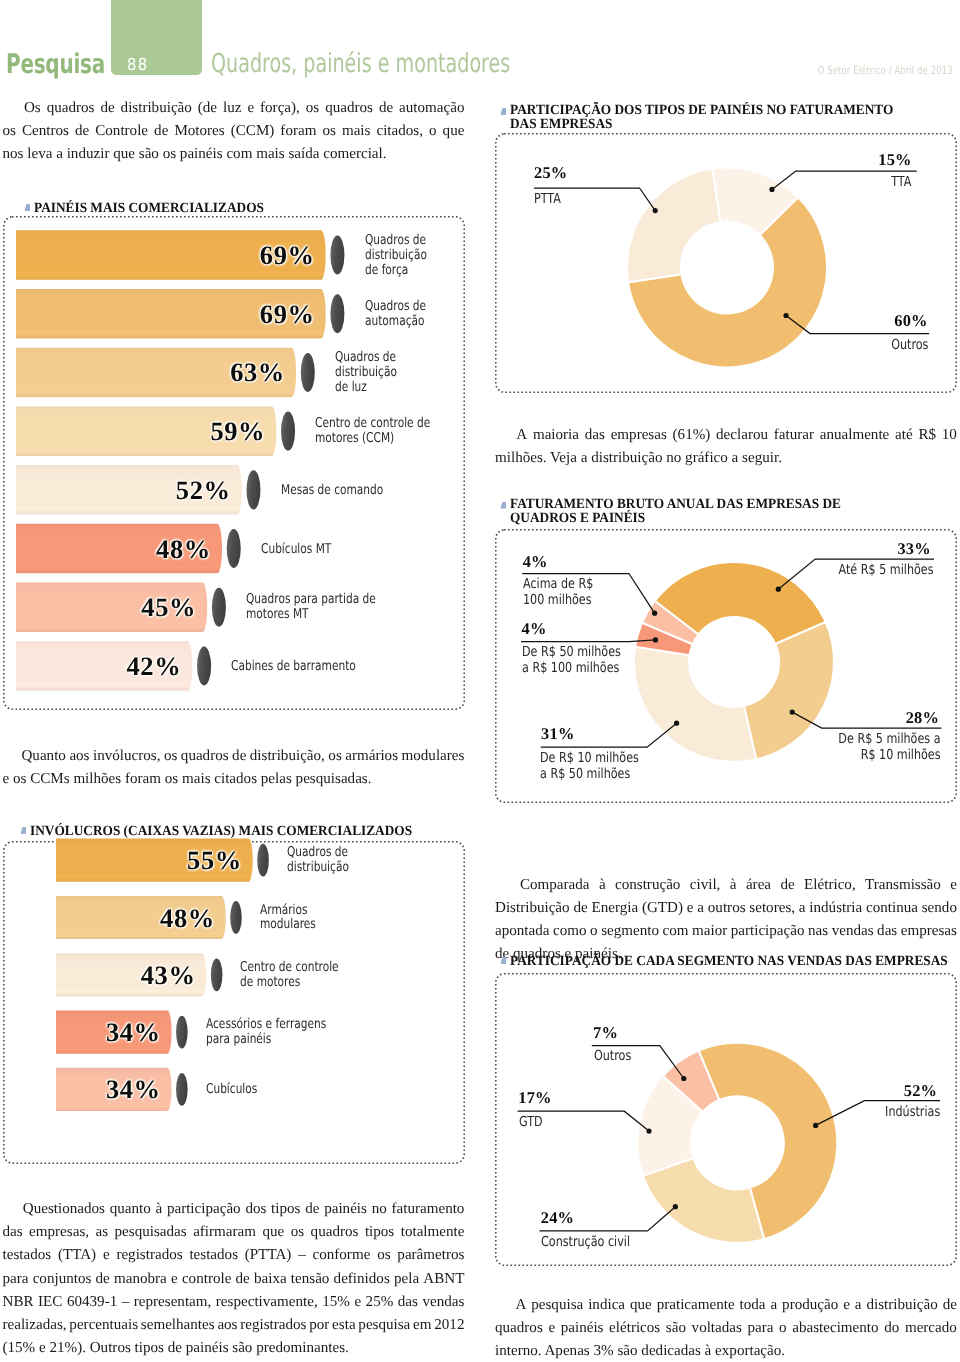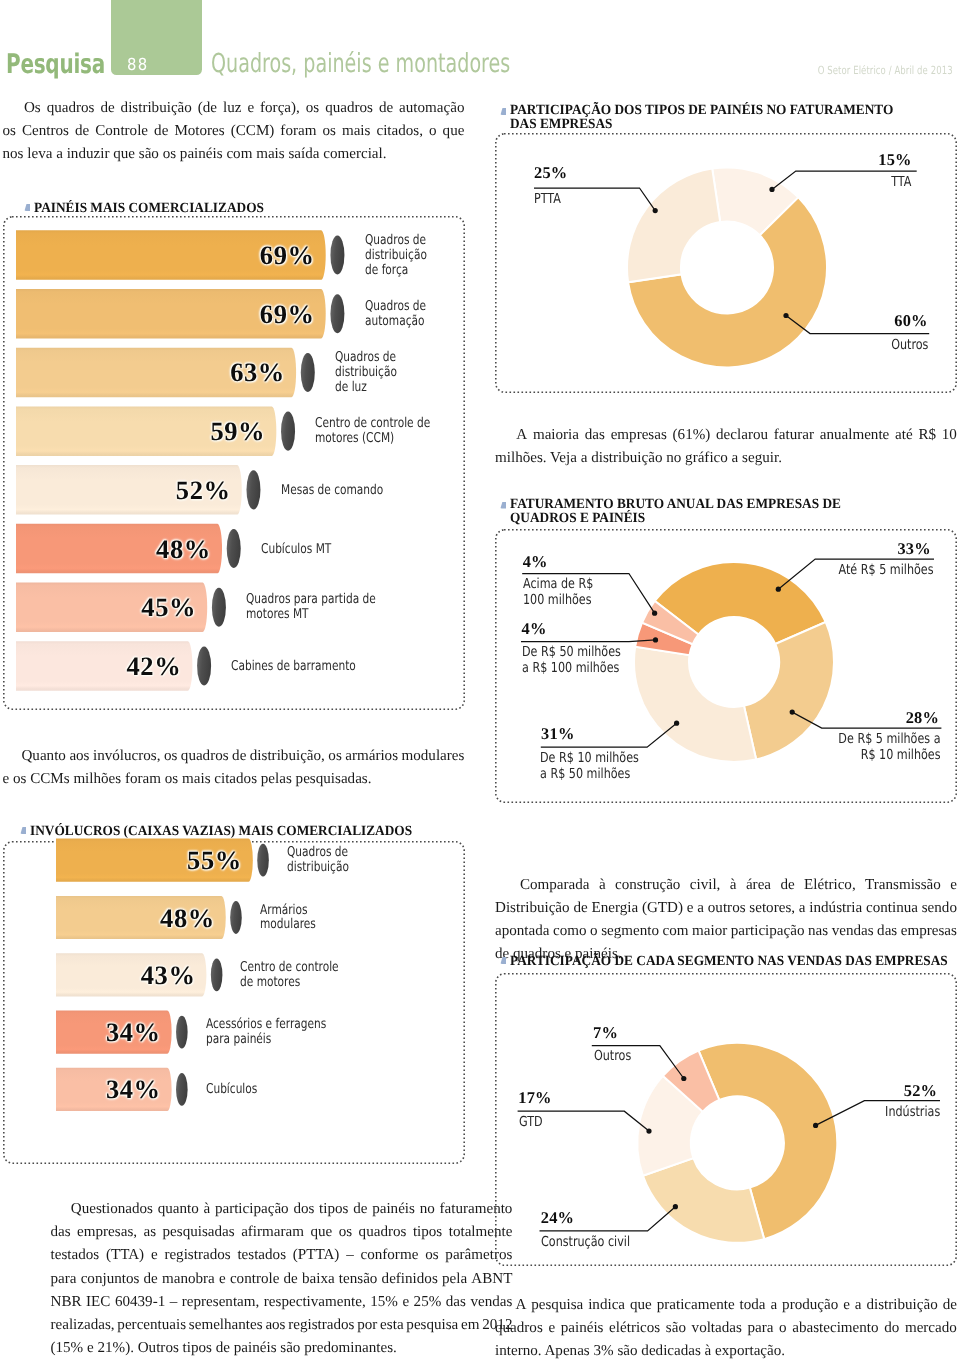--- a/index.html
+++ b/index.html
@@ -56,21 +56,21 @@
   
   .sect{position:absolute;padding-left:10px;}
   #p-intro{left:2.5px;top:97px;width:462px;}
   #t-paineis{left:24px;top:199px;width:445px;}
   #f-paineis{left:2.8px;top:215.8px;width:462px;height:494px;}
   #chart-paineis{left:0px;top:216px;width:470px;height:494px;}
   #p-quanto{left:2.5px;top:745px;width:462px;}
   #t-involucros{left:20px;top:822px;width:445px;}
   #f-involucros{left:2.8px;top:841.2px;width:462px;height:323px;}
   #chart-involucros{left:0px;top:817px;width:470px;height:323px;margin-left:40px;}
-  #p-questionados{left:2.5px;top:1198.3px;width:462px;margin-left:48px;}
+  #p-questionados{left:2.5px;top:1198.3px;width:462px;}
 
   #t-tipos{left:500px;top:103px;width:452px;}
   #f-tipos{left:495px;top:132.5px;width:462px;height:260px;}
   #chart-tipos{left:487px;top:132.5px;width:470px;height:260px;}
   #p-maioria{left:495px;top:423.5px;width:462px;}
   #t-faturamento{left:500px;top:496.5px;width:452px;}
   #f-faturamento{left:495px;top:528.7px;width:462px;height:273.5px;}
   #chart-faturamento{left:487px;top:528.7px;width:470px;height:273.5px;}
   #p-comparada{left:495px;top:874px;width:462px;}
   #t-segmento{left:500px;top:952px;width:470px;}

